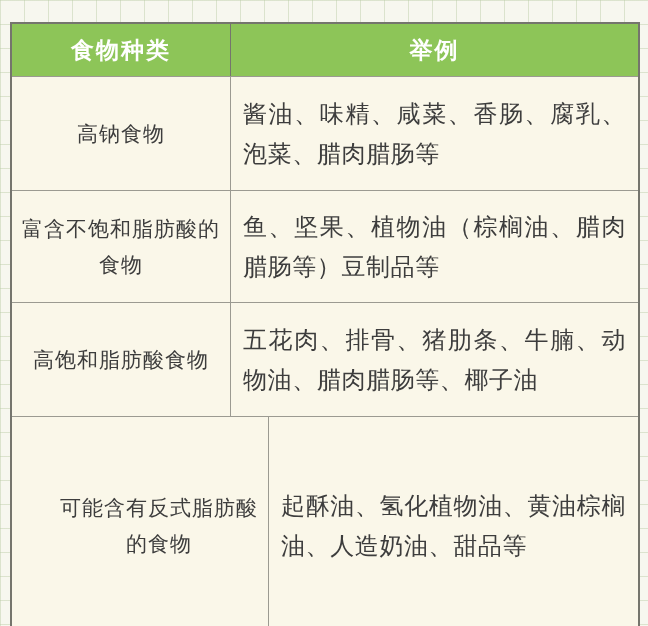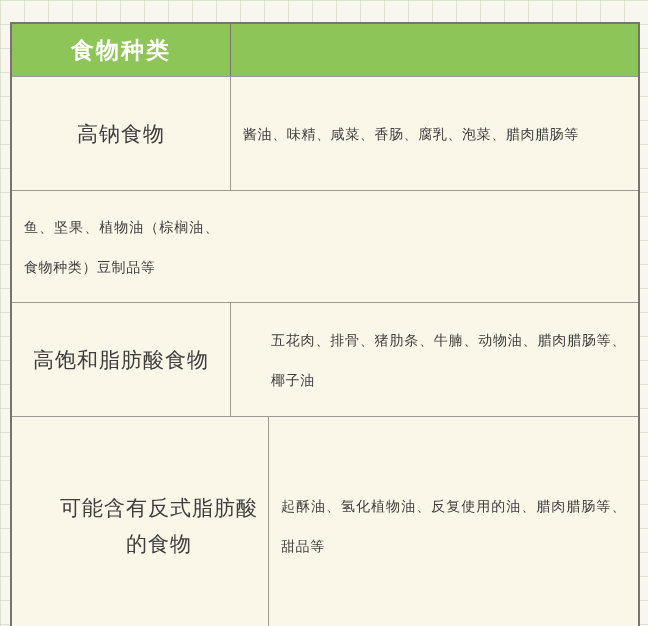--- a/index.html
+++ b/index.html
@@ -42,36 +42,36 @@
   }
   .row {
     display: grid;
     grid-template-columns: 219px 1fr;
     flex: 0 0 auto;
   }
   .row.header-row { height: 52px; background: var(--header-bg); }
   .row.r1 { height: 114px; }
   .row.r2 { height: 114px; }
   .row.r3 { height: 112px; }
-  .row.r4 { height: 114px; gap: 28px; }
+  .row.r4 { height: 114px; }
   .row.r5 { flex: 1 1 auto; padding-left: 38px; }
   .row + .row { border-top: 1px solid var(--border-inner); }
   .cell { display: flex; align-items: center; }
   .cat-cell {
     justify-content: center;
     text-align: center;
     border-right: 1px solid var(--border-inner);
     padding: 0 10px;
     font-size: 21px;
     line-height: 36px;
     letter-spacing: 1px;
   }
   .ex-cell {
     padding: 0 12px;
-    font-size: 14px;
+    font-size: 24px;
     line-height: 40px;
     letter-spacing: 0.6px;
   }
   .ex-cell .ex-text {
     width: 100%;
     text-align: justify;
     text-align-last: left;
   }
   .header-cell {
     color: var(--header-text);
@@ -84,44 +84,46 @@
   }
 </style>
 </head>
 <body>
 
 <div class="page">
   <div class="food-table">
 
     <div class="row header-row">
       <div class="cell header-cell cat-cell" style="border-right-color: var(--border-outer);">食物种类</div>
+      <div class="cell header-cell ex-cell">举例</div>
     </div>
 
     <div class="row r1">
       <div class="cell cat-cell">高钠食物</div>
       <div class="cell ex-cell">
         <div class="ex-text">酱油、味精、咸菜、香肠、腐乳、泡菜、腊肉腊肠等</div>
       </div>
     </div>
 
 
     <div class="row r3">
+      <div class="cell cat-cell">富含不饱和脂肪酸的食物</div>
       <div class="cell ex-cell">
-        <div class="ex-text">鱼、坚果、植物油（棕榈油、食物种类）豆制品等</div>
+        <div class="ex-text">鱼、坚果、植物油（棕榈油、腊肉腊肠等）豆制品等</div>
       </div>
     </div>
 
     <div class="row r4">
       <div class="cell cat-cell">高饱和脂肪酸食物</div>
       <div class="cell ex-cell">
         <div class="ex-text">五花肉、排骨、猪肋条、牛腩、动物油、腊肉腊肠等、椰子油</div>
       </div>
     </div>
 
     <div class="row r5">
       <div class="cell cat-cell">可能含有反式脂肪酸的食物</div>
       <div class="cell ex-cell">
-        <div class="ex-text">起酥油、氢化植物油、反复使用的油、腊肉腊肠等、甜品等</div>
+        <div class="ex-text">起酥油、氢化植物油、黄油棕榈油、人造奶油、甜品等</div>
       </div>
     </div>
 
   </div>
 </div>
 
 </body></html>

